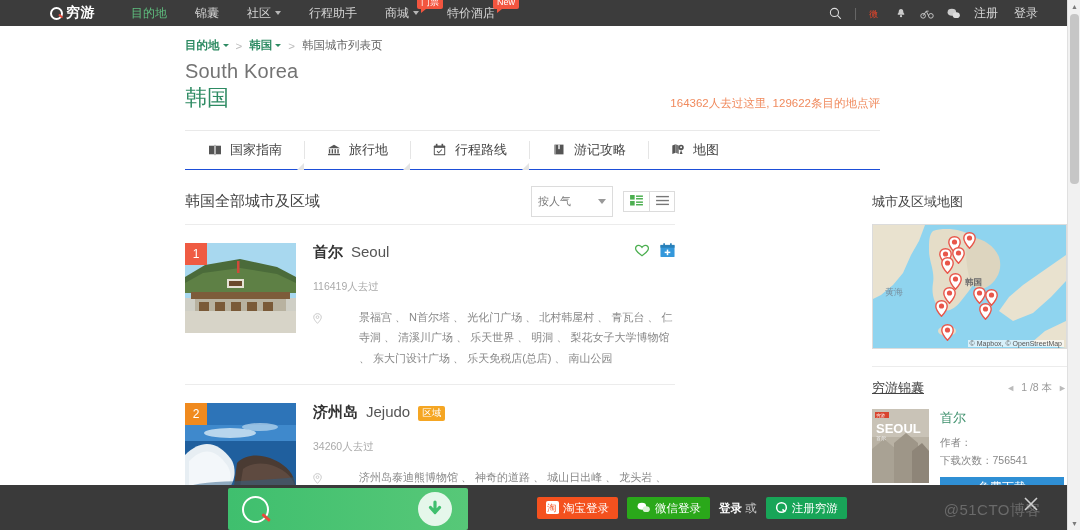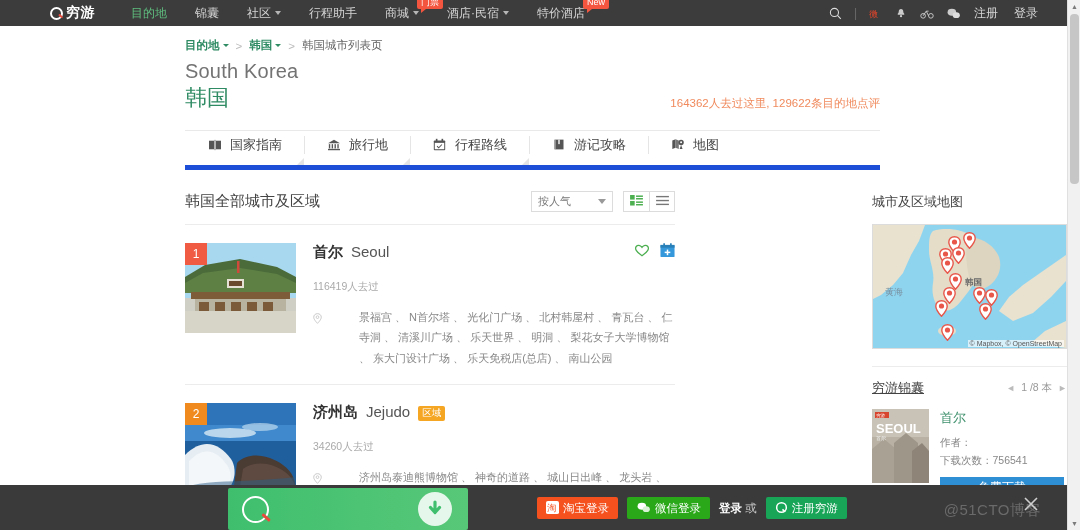--- a/index.html
+++ b/index.html
@@ -94,22 +94,22 @@
   }
   .title-cn { font-size:22px; color:#2e8b63; line-height:1.3; margin-top:1px; }
   .stats {
     position:absolute; right:0; bottom:2px; font-size:11.5px; color:#f08a5d;
     white-space:nowrap;
   }
 
   
   .tabbar {
     margin:17px 0 0 185px; width:695px; height:40px;
-    border-top:1px solid #e9e9e9; border-bottom:5px solid #1d4ed8;
-    display:flex; align-items:flex-end;
+    border-top:1px solid #e9e9e9; border-bottom:1px solid #1d4ed8;
+    display:flex; align-items:center;
   }
   .tab {
     flex:0 0 auto; height:40px; display:flex; align-items:center; justify-content:center;
     font-size:13px; color:#444; cursor:pointer; position:relative;
     padding:0 22px; gap:8px;
   }
   .tab + .tab::before {
     content:""; position:absolute; left:0; top:11px; height:18px; width:1px; background:#e5e5e5;
   }
   .tab .tico { display:inline-flex; align-items:center; justify-content:center; width:15px; height:15px; color:#666; }
@@ -122,21 +122,21 @@
   .cols { margin:0 0 0 185px; width:882px; display:flex; }
   .left-col { width:490px; }
   .right-col { width:195px; margin-left:197px; }
 
   .sec-head {
     height:44px; display:flex; align-items:center; margin-top:10px;
   }
   .sec-title { font-size:15px; color:#444; }
   .sec-tools { margin-left:auto; display:flex; align-items:center; gap:10px; }
   .select-box {
-    width:82px; height:21px; border:1px solid #dcdcdc; background:#fff;
+    width:82px; height:31px; border:1px solid #dcdcdc; background:#fff;
     display:flex; align-items:center; padding:0 6px; font-size:11px; color:#777;
     cursor:pointer;
   }
   .select-box .caret {
     margin-left:auto; width:0;height:0;
     border-left:4px solid transparent;border-right:4px solid transparent;
     border-top:5px solid #999;
   }
   .viewtoggle { display:flex; border:1px solid #dcdcdc; height:21px; }
   .vt-btn {
@@ -271,24 +271,20 @@
         <span>社区</span>
         <i class="caret-d"></i>
       </div>
       <div class="nav-item">
         <span>行程助手</span>
       </div>
       <div class="nav-item">
         <span>商城</span>
         <i class="caret-d"></i>
         <span class="tag-bubble">门票</span>
-      </div>
-      <div class="nav-item">
-        <span>酒店·民宿</span>
-        <i class="caret-d"></i>
       </div>
       <div class="nav-item">
         <span>特价酒店</span>
         <span class="tag-bubble">New</span>
       </div>
     </div>
     <div class="nav-right">
       <div class="ico">
         <svg width="13" height="13" viewBox="0 0 16 16">
             <circle cx="6.7" cy="6.7" r="5" fill="none" stroke="#ddd" stroke-width="1.3"></circle>

